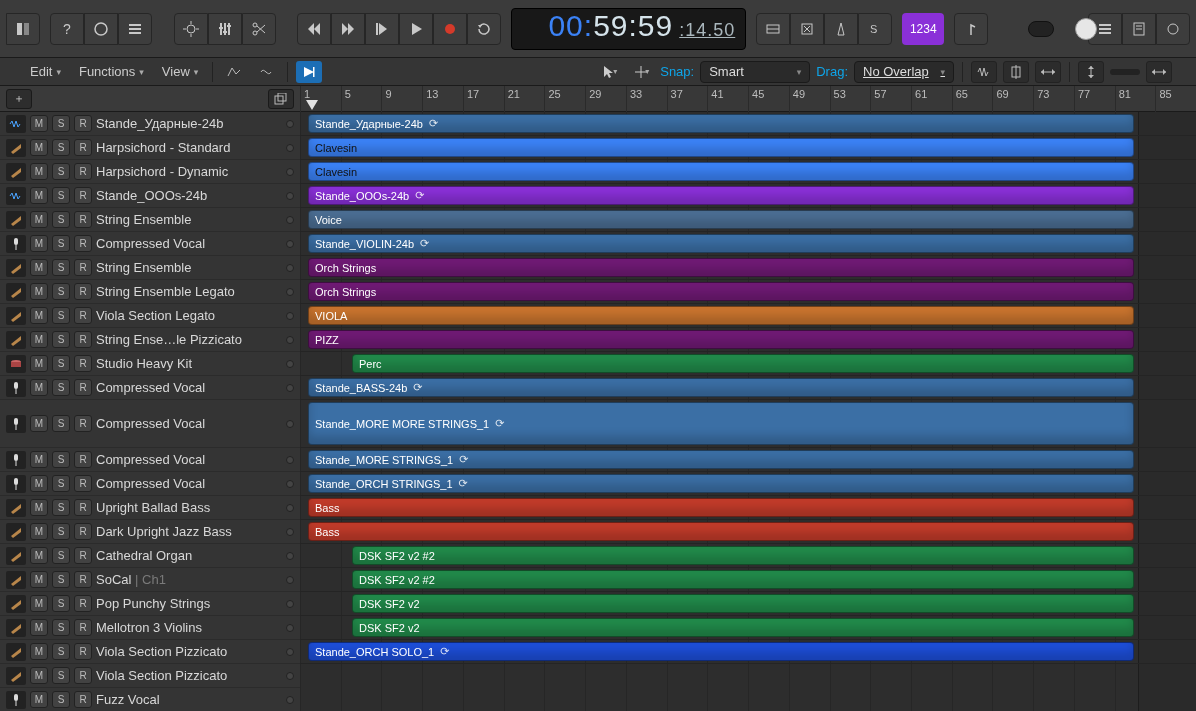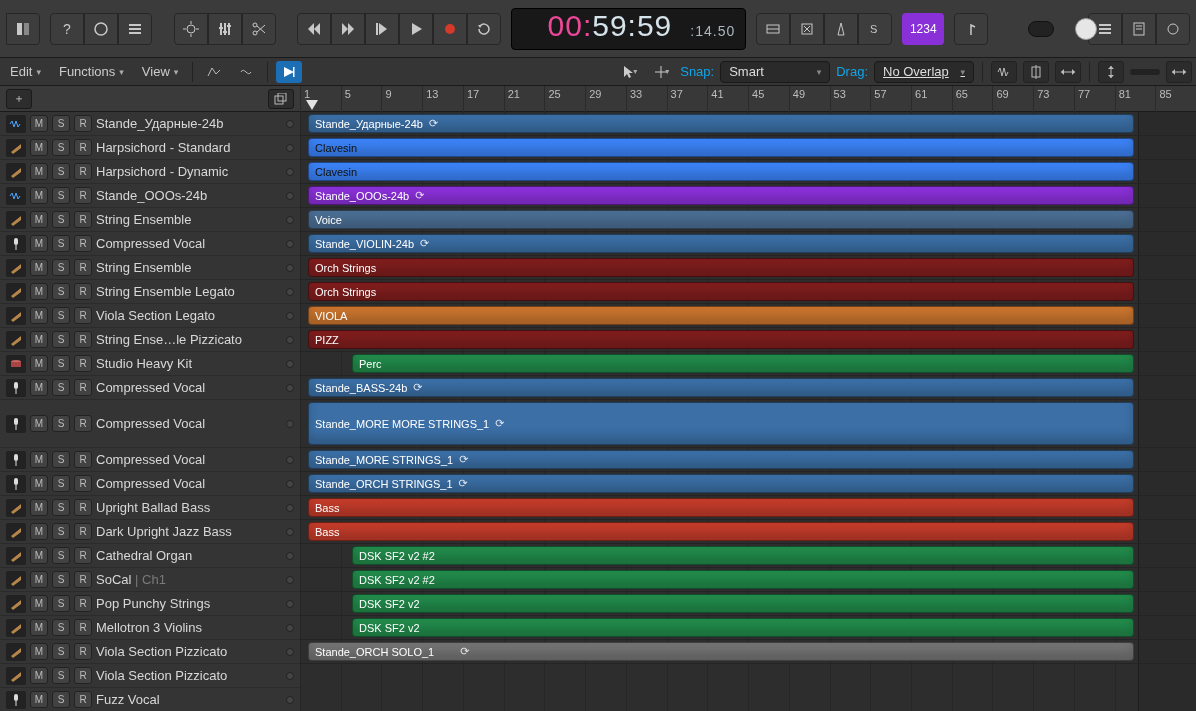--- a/index.html
+++ b/index.html
@@ -19,34 +19,34 @@
   .tbtn:last-child  { border-radius: 0 4px 4px 0; }
   .tbtn.solo { border-radius: 4px; }
   .tbtn svg { width: 16px; height: 16px; fill: #c8c8c8; }
   .tbtn.rec svg circle { fill: #d43a2a; }
   .lcd {
     background: #181818; border:1px solid #000; border-radius:4px;
     height: 42px; min-width: 235px; display:flex; align-items:baseline; justify-content:flex-end;
     padding: 0 10px; font-family: "Helvetica Neue", Arial, sans-serif; color:#d5e3ea; letter-spacing:1px;
   }
   .lcd .big { font-size: 30px; font-weight:400; }
-  .lcd .small { font-size: 14px; color:#aab7bd; margin-left:18px; }
-  .lcd .dim { color:#ec4899; }
+  .lcd .small { font-size: 18px; color:#aab7bd; margin-left:6px;text-decoration:underline; }
+  .lcd .dim { color:#3b82f6; }
   .count-in { background:#8a30d8; color:#fff; border-radius:4px; height:32px; min-width:42px; display:flex;align-items:center;justify-content:center; font-size:12px;}
   .slider {
     width: 90px; height: 16px; background:#222; border:1px solid #111; border-radius:8px;
     position:relative; display:flex; align-items:center;
   }
   .slider .knob { position:absolute; left:46px; width:22px; height:22px; background:#e6e6e6; border-radius:50%; border:1px solid #999; top:-4px;}
   .topbar .gap { width: 6px; }
 
   
   .secbar {
     height: 28px; background:#353535; border-bottom:1px solid #1a1a1a;
-    display:flex; align-items:center; padding:0 4px; gap:6px; font-size:13px;
+    display:flex; align-items:center; padding:0 24px; gap:6px; font-size:13px;
   }
   .secbar .menu { display:flex; align-items:center; gap:4px; padding:0 6px; height:22px; cursor:pointer; }
   .secbar .menu span.caret { font-size:9px; color:#aaa; }
   .sep { width:1px; height:20px; background:#222; margin:0 2px;}
   .secbar .icon { width:26px; height:22px; display:flex; align-items:center; justify-content:center; border:1px solid transparent; border-radius:3px; cursor:pointer;}
   .secbar .icon.active { background:#1c6eb5; }
   .secbar .grow { flex:1; }
   .secbar .label { color:#0ea5e9; }
   .secbar .dropdown {
     background:#2a2a2a; border:1px solid #1a1a1a; border-radius:4px; height:22px;
@@ -101,26 +101,26 @@
     box-shadow: inset 0 -8px 10px rgba(0,0,0,.18);
   }
   .region .loop { margin-left:6px; opacity:.85; font-size:11px; }
   .region.darktext { color:#111; }
 
   
   .c-blue    { background:#3b6fa5; }
   .c-teal    { background:#3b82f6; }
   .c-purple  { background:#8a30d8; }
   .c-bluegray{ background:#4b6e93; }
-  .c-orange  { background:#7f1d1d; }
+  .c-orange  { background:#701a75; }
   .c-orange2 { background:#c9742e; }
   .c-green   { background:#218a4a;margin-left:44px; }
   .c-red     { background:#c23b2a; }
   .c-yellow  { background:#c5cc3a; }
-  .c-blue2   { background:#737373;gap:20px; }
+  .c-blue2   { background:#1d4ed8; }
 
   .lanes .vgrid {
     position:absolute; left:0; right:0; top:0; bottom:0; pointer-events:none;
     display:flex;
   }
   .lanes .vgrid div { flex:1; border-left:1px solid #262626; }
 
   .right-overflow { position:absolute; right:0; top:0; bottom:0; width:58px; background:#2a2a2a; border-left:1px solid #1d1d1d; }
 </style>
 </head>

